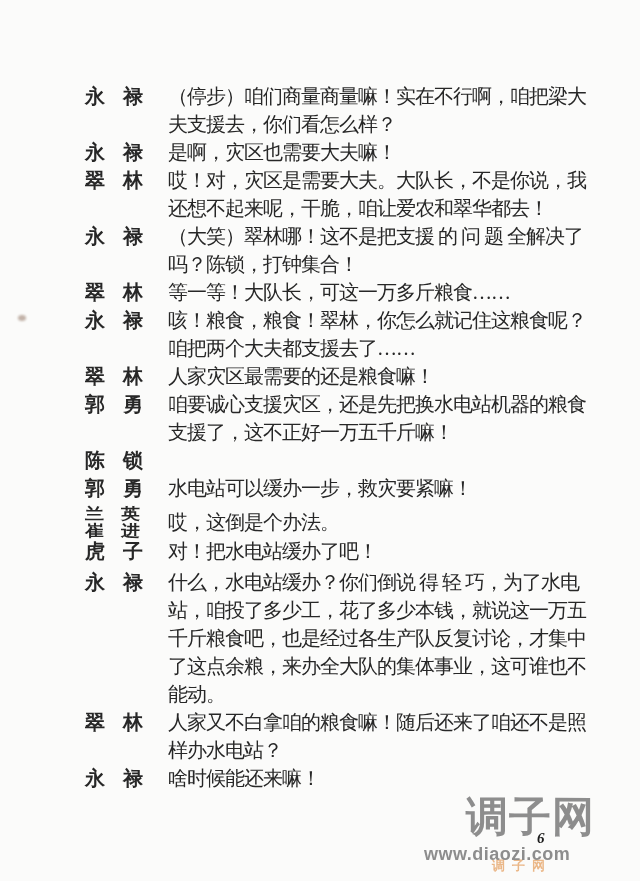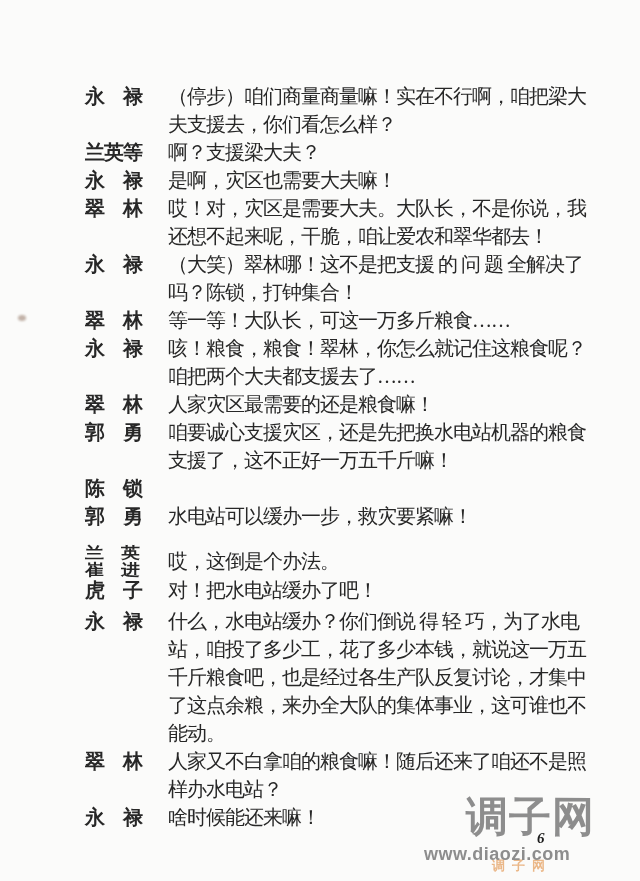--- a/index.html
+++ b/index.html
@@ -16,21 +16,21 @@
   .speech{display:flex;align-items:flex-start;}
   .speaker{
     flex:0 0 83px;width:83px;
     font-size:20px;font-weight:600;letter-spacing:-1px;
     line-height:28px;white-space:pre;
   }
   .dialogue{
     font-size:20px;font-weight:400;letter-spacing:-1px;
     line-height:28px;white-space:pre;
   }
-  .speech.stack-row{align-items:center;margin-top:14px;}
+  .speech.stack-row{align-items:center;margin-top:3px;}
   .speaker.stack{display:flex;flex-direction:column;justify-content:center;}
   .stack-name{
     font-size:19px;line-height:17px;font-weight:600;letter-spacing:-1px;
     transform:scaleY(.82);transform-origin:left center;white-space:pre;
   }
   .speech.tight .speaker,.speech.tight .dialogue{line-height:25px;}
   .speech.gap-before{margin-top:4px;}
 
   
   .wm-ghost{
@@ -62,24 +62,20 @@
 <body>
 
 <div class="page">
   <div class="speck"></div>
 
   <div class="content">
       <div class="speech">
         <div class="speaker">永　禄</div>
         <div class="dialogue">（停步）咱们商量商量嘛！实在不行啊，咱把梁大
 夫支援去，你们看怎么样？</div>
-      </div>
-      <div class="speech">
-        <div class="speaker">兰英等</div>
-        <div class="dialogue">啊？支援梁大夫？</div>
       </div>
       <div class="speech">
         <div class="speaker">永　禄</div>
         <div class="dialogue">是啊，灾区也需要大夫嘛！</div>
       </div>
       <div class="speech">
         <div class="speaker">翠　林</div>
         <div class="dialogue">哎！对，灾区是需要大夫。大队长，不是你说，我
 还想不起来呢，干脆，咱让爱农和翠华都去！</div>
       </div>

